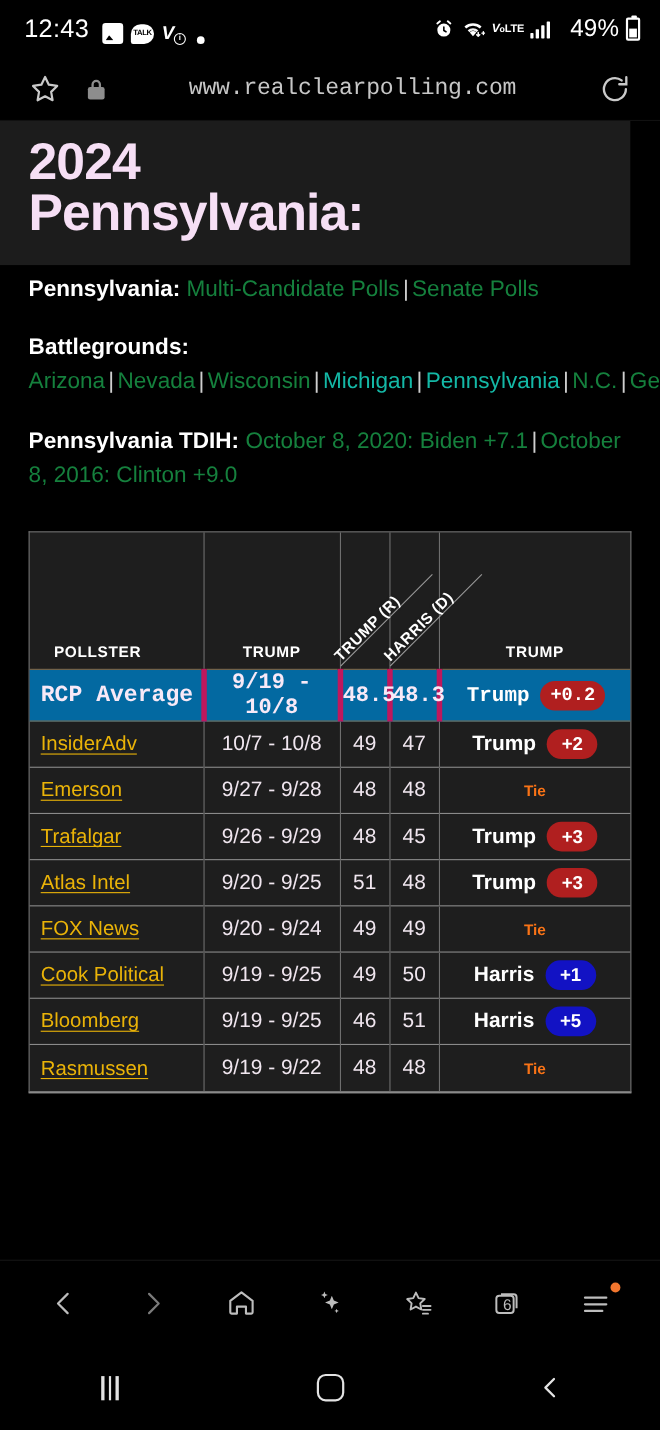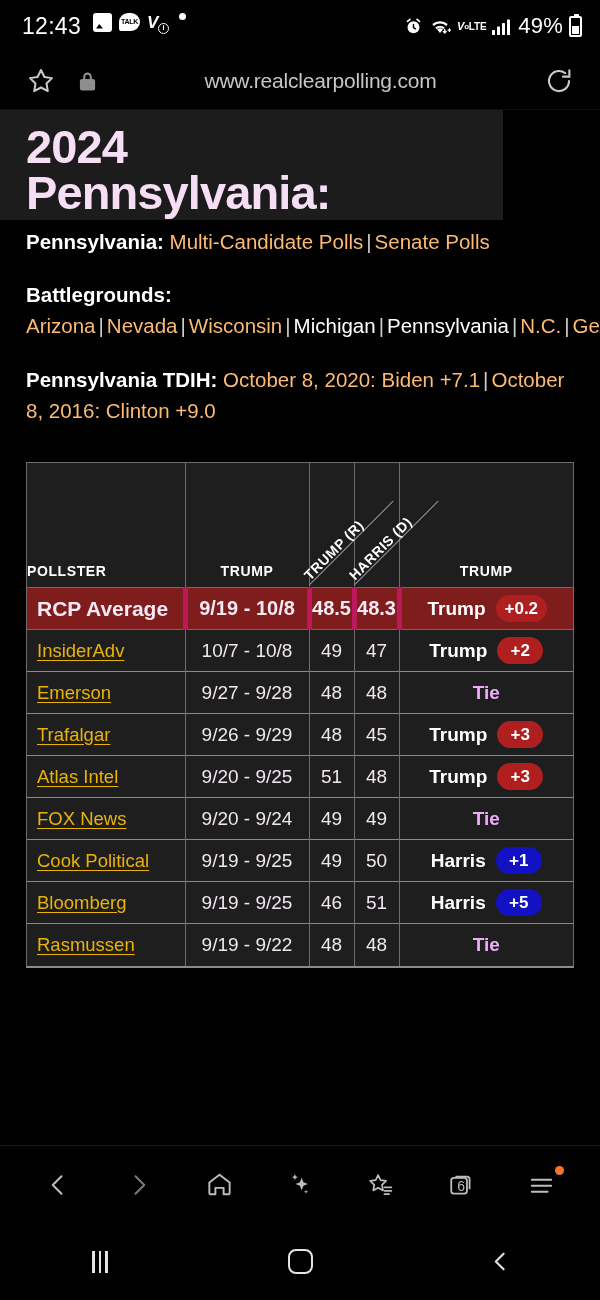--- a/index.html
+++ b/index.html
@@ -16,40 +16,40 @@
   .status-bar {
     height: 52px;
     display: flex;
     align-items: center;
     padding: 0 18px 0 22px;
     color: #ffffff;
     background: #000000;
   }
   .status-left {
     display: flex;
-    align-items: flex-start;
+    align-items: flex-end;
     gap: 7px;
     flex: 1;
   }
   .status-time {
     font-size: 23px;
     font-weight: 400;
     letter-spacing: 0.3px;
     margin-right: 5px;
   }
   .status-right {
     display: flex;
     align-items: center;
     gap: 6px;
   }
   .battery-pct {
     font-size: 22px;
     font-weight: 400;
     letter-spacing: 0.2px;
-    margin-left: 0;
+    margin-left: 10px;
   }
   .ic { display: inline-flex; align-items: center; justify-content: center; }
 
   .sq-icon {
     width: 19px; height: 19px;
     background: #ffffff;
     border-radius: 3px;
     position: relative;
   }
   .sq-icon::after {
@@ -117,58 +117,58 @@
     padding: 0 26px;
     background: #000000;
     border-bottom: 1px solid #111;
   }
   .url-text {
     flex: 1;
     text-align: center;
     color: #c6c6c6;
     font-size: 21px;
     letter-spacing: -0.2px;
-    font-family: Liberation Sans, sans-serif;
+    font-family: Liberation Mono, monospace;
   }
   .url-icon { color: #8d8d8d; display: flex; align-items: center; }
 
   
   .page {
     background: #000000;
     padding: 0;
     height: 1035px;
     overflow: hidden;
     position: relative;
   }
 
   .title-block {
     background: #1c1c1c;
-    width: 503px;
-    padding: 14px 0 4px 26px;
+    width: 573px;
+    padding: 14px 0 25px 26px;
   }
   .title-block .t-line {
     color: #f6dff5;
     font-size: 47px;
     font-weight: 700;
     line-height: 0.98;
     letter-spacing: -0.9px;
     font-family: "Liberation Sans", sans-serif;
   }
 
   .nav-line {
     color: #eeeeee;
     font-size: 20.5px;
     line-height: 1.52;
     padding: 6px 24px 0 26px;
     font-family: "Liberation Sans", sans-serif;
   }
   .nav-line.sp { padding-top: 22px; }
   .nav-line b { font-weight: 700; color: #ffffff; }
-  .nav-line .lk { color: #fdba74; margin-top: 27px; }
-  .nav-line .lk-v { color: #ffffff; }
+  .nav-line .lk { color: #15803d; margin-top: 27px; }
+  .nav-line .lk-v { color: #14b8a6; }
   .nav-line .sep { color: #cfcfcf; padding: 0 3px; }
 
   
   .table-wrap {
     margin: 36px 26px 0 26px;
     background: #1e1e1e;
     border: 1px solid #6e6e6e;
     border-bottom: 2px solid #8a8a8a;
   }
   table.polls {
@@ -187,21 +187,21 @@
     vertical-align: bottom;
     height: 125px;
     padding: 0 0 8px 0;
     color: #ffffff;
     font-size: 14px;
     font-weight: 700;
     letter-spacing: 0.6px;
     border-bottom: 1px solid #7c6a4e;
     position: relative;
   }
-  thead th.h-pollster { text-align: left;  padding-left: 0; }
+  thead th.h-pollster { text-align: left;  padding-left: 22px; }
   thead th.h-date     { text-align: center; border-left: 1px solid #6e6e6e; }
   thead th.h-cand     { border-left: 1px solid #6e6e6e; }
   thead th.h-spread   { text-align: center; border-left: 1px solid #6e6e6e; }
 
   .diag-label {
     position: absolute;
     bottom: 4px;
     left: 2px;
     transform-origin: left bottom;
     transform: rotate(-45deg);
@@ -230,26 +230,27 @@
     border-top: 1px solid #8a8a8a;
     padding: 0;
   }
   tbody tr td.c1 { padding-left: 10px; text-align: left; }
   tbody tr td.c2 { text-align: center; border-left: 1px solid #6e6e6e; }
   tbody tr td.c3,
   tbody tr td.c4 { text-align: center; border-left: 1px solid #6e6e6e; }
   tbody tr td.c5 { text-align: center; border-left: 1px solid #6e6e6e; }
 
   tr.rcp td {
-    background: #7f1d1d;
+    background: #0369a1;
     color: #f8e9f7;
     font-weight: 700;
     font-size: 20px;
     border-top: 1px solid #7c6a4e;
     border-bottom: 1px solid #7c6a4e;
+    font-family: Liberation Mono, monospace;
   }
   tr.rcp td.c2,
   tr.rcp td.c3,
   tr.rcp td.c4,
   tr.rcp td.c5 { border-left: 5px solid #be185d; }
   tr.rcp td.c1 { font-size: 21px; }
 
   .pollster-link {
     color: #eab308;
     text-decoration: underline;
@@ -272,21 +273,21 @@
     min-width: 46px;
     height: 27px;
     border-radius: 14px;
     color: #ffffff;
     font-size: 17px;
     font-weight: 700;
     padding: 0 9px;
   }
   .badge.rep { background: #b01f1f; }
   .badge.dem { background: #1212c4; }
-  .tie-text { font-weight: 700; font-size: 19px; color: #f0abfc; }
+  .tie-text { font-weight: 700; font-size: 14px; color: #f97316; }
 
   
   .browser-toolbar {
     height: 78px;
     background: #000000;
     border-top: 1px solid #1b1b1b;
     display: flex;
     align-items: center;
     justify-content: space-around;
     padding: 0 18px;

